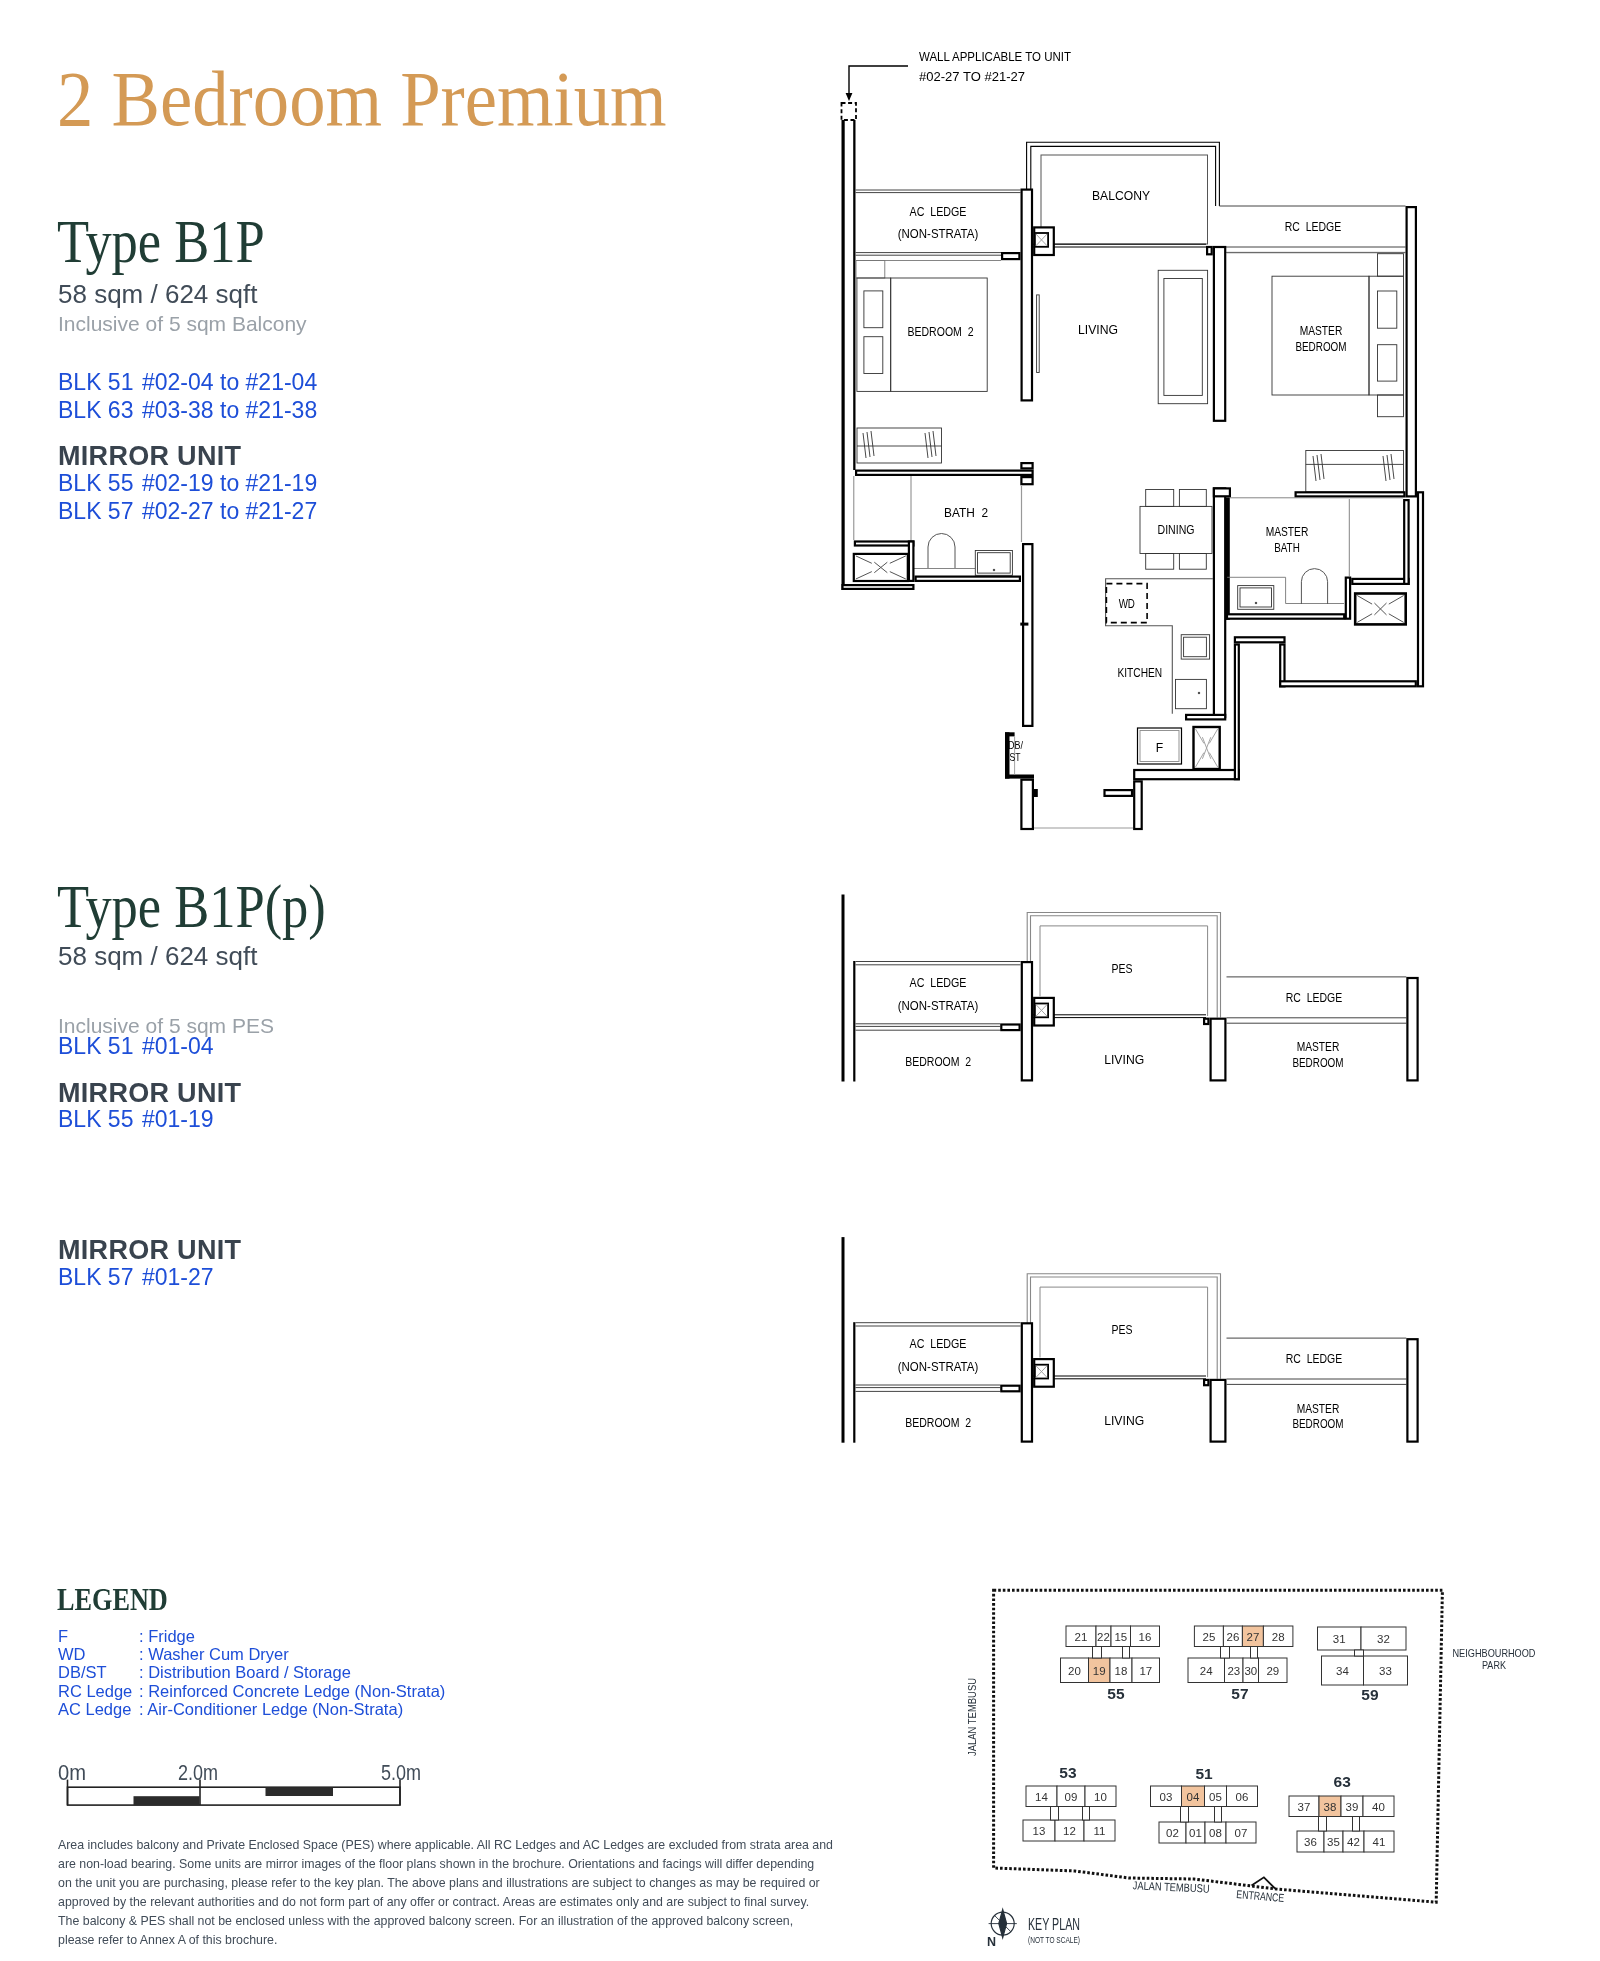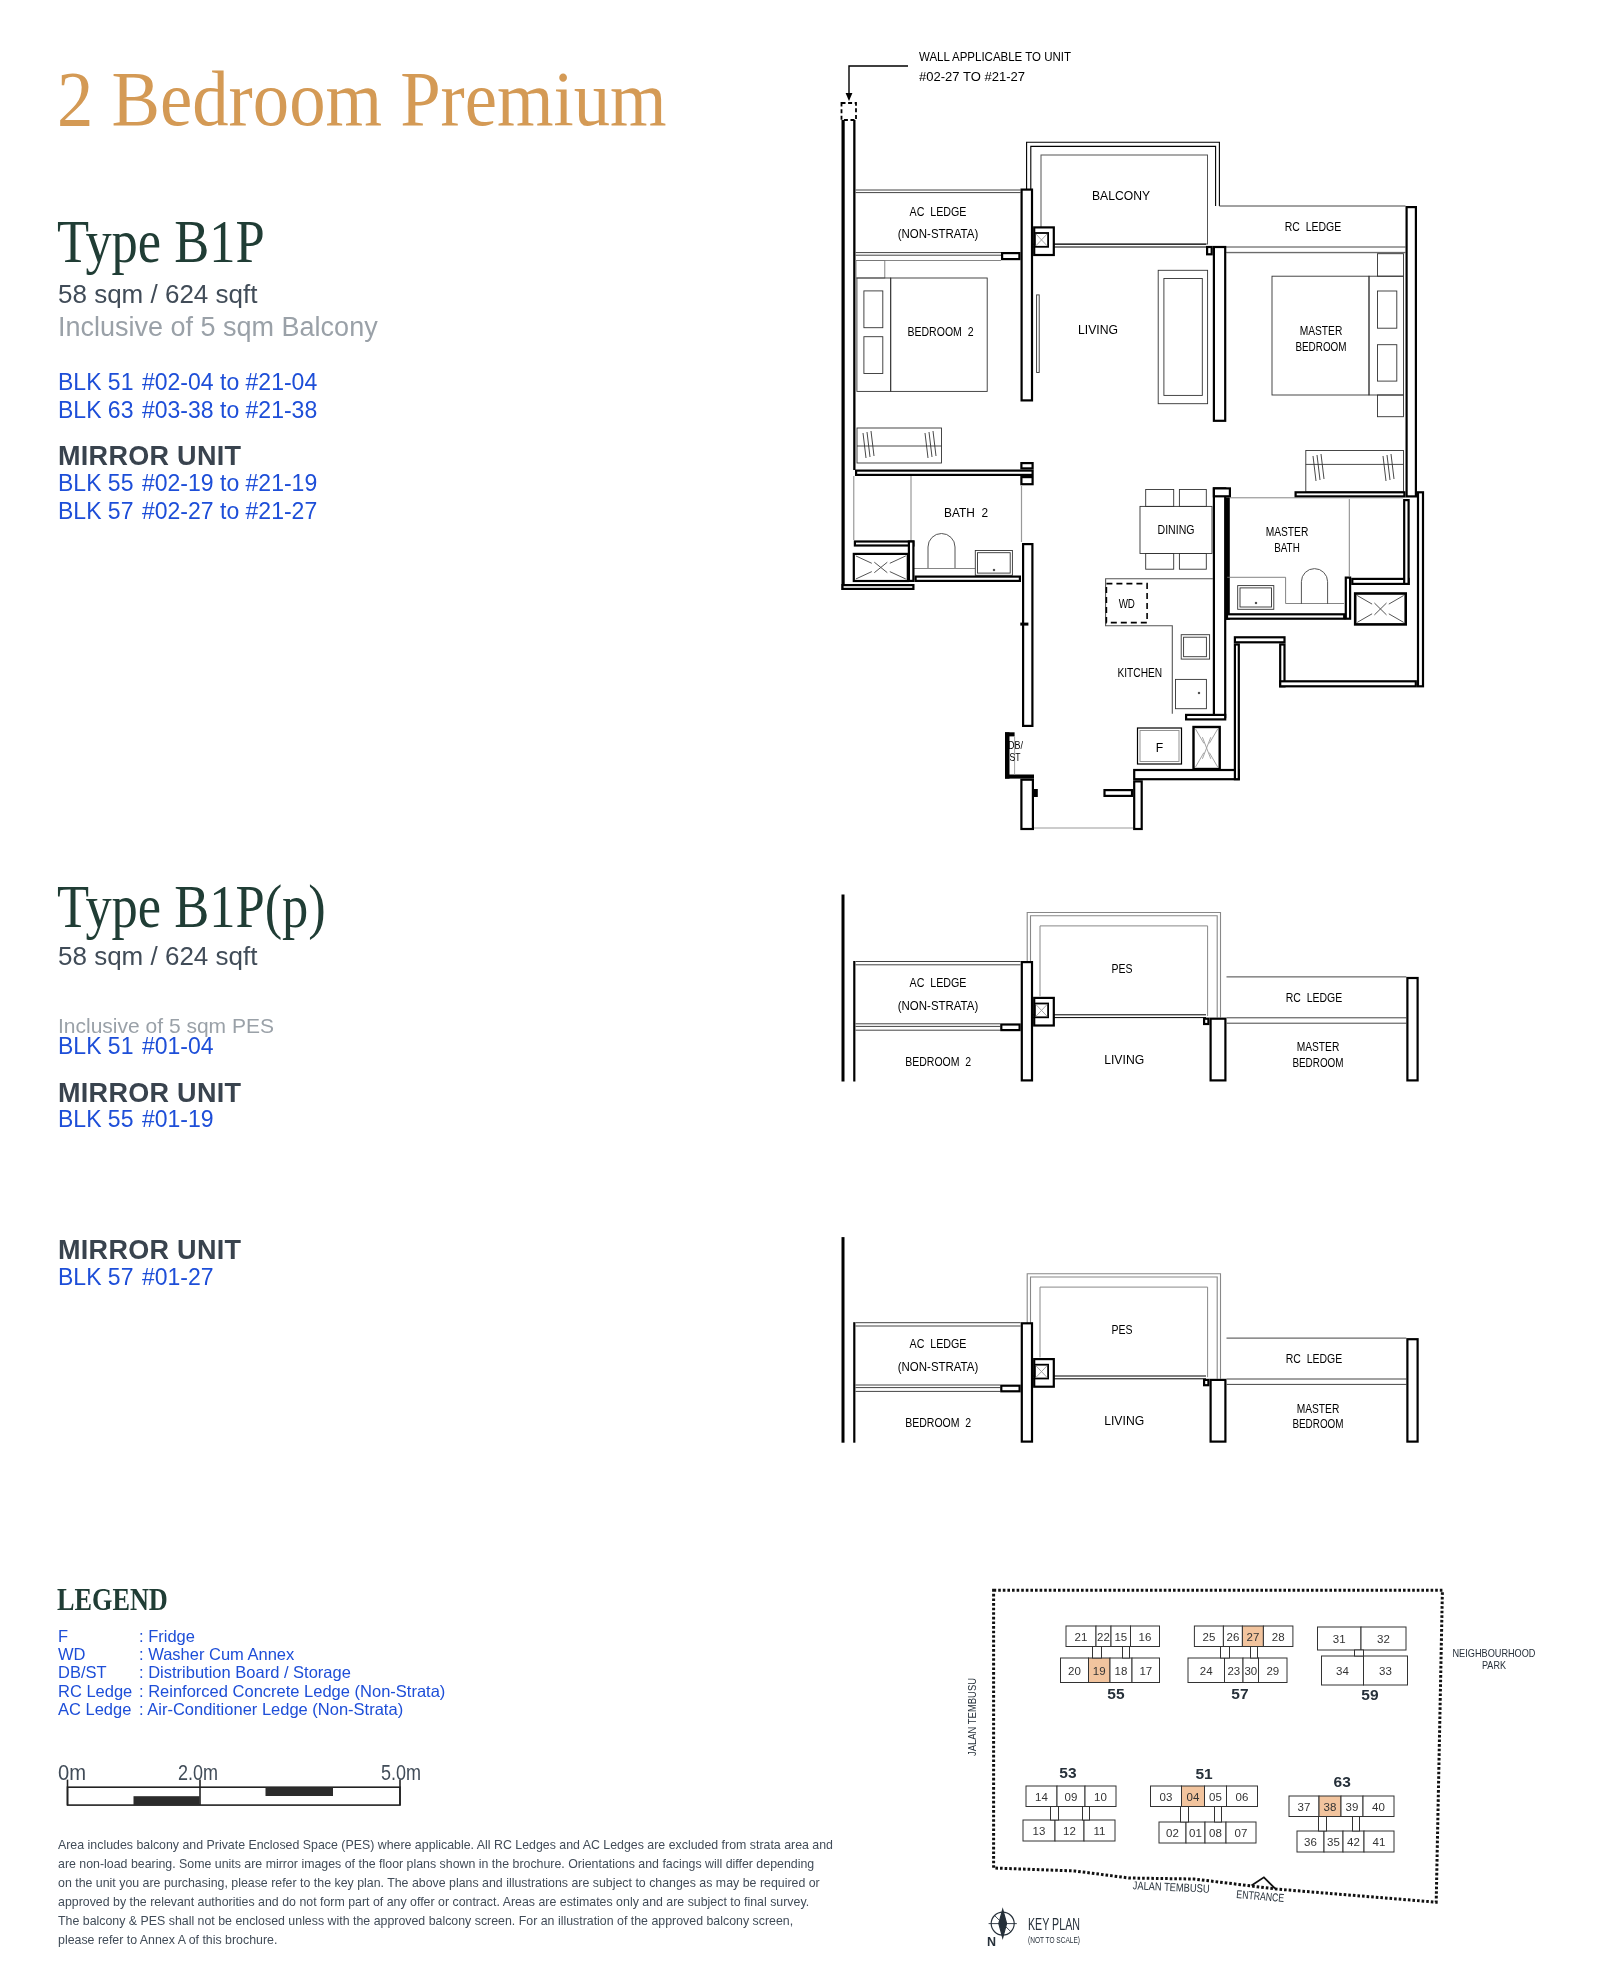--- a/index.html
+++ b/index.html
@@ -17,21 +17,21 @@
 </style>
 </head>
 <body>
 
 <div class="abs serif gold" style="left:57px;top:54px;white-space:nowrap;font-size:79px;transform:scaleX(0.92);transform-origin:0 0;">2 Bedroom Premium</div>
 
 <div class="abs serif teal sq" style="left:57px;top:207px;font-size:61px;">Type B1P</div>
 
 <div class="abs" style="left:58px;top:279px;font-size:26px;">58 sqm / 624 sqft</div>
 
-<div class="abs gray" style="left:58px;top:312px;font-size:27px;">Inclusive of 5 sqm Balcony</div>
+<div class="abs gray" style="left:58px;top:312px;font-size:21px;">Inclusive of 5 sqm Balcony</div>
 
 <div class="abs" style="left:58px;top:369px;">
 <table>
       <tbody>
         <tr>
           <td style="width:84px;">BLK 51</td>
           <td>#02-04 to #21-04</td>
         </tr>
 <tr>
           <td>BLK 63</td>
@@ -105,21 +105,21 @@
 
 <div class="abs" style="left:58px;top:1627px;">
 <table class="lg" style="font-size:16.5px;">
 <tbody>
         <tr>
           <td style="width:81px;padding-bottom:0;">F</td>
           <td style="padding-bottom:0;margin-top:47px;">: Fridge</td>
         </tr>
 <tr>
           <td style="padding-bottom:0;">WD</td>
-          <td style="padding-bottom:0;">: Washer Cum Annex</td>
+          <td style="padding-bottom:0;">: Washer Cum Dryer</td>
         </tr>
 <tr>
           <td style="padding-bottom:0;">DB/ST</td>
           <td style="padding-bottom:0;">: Distribution Board / Storage</td>
         </tr>
 <tr>
           <td style="padding-bottom:0;">RC Ledge</td>
           <td style="padding-bottom:0;margin-top:15px;">: Reinforced Concrete Ledge (Non-Strata)</td>
         </tr>
 <tr>

